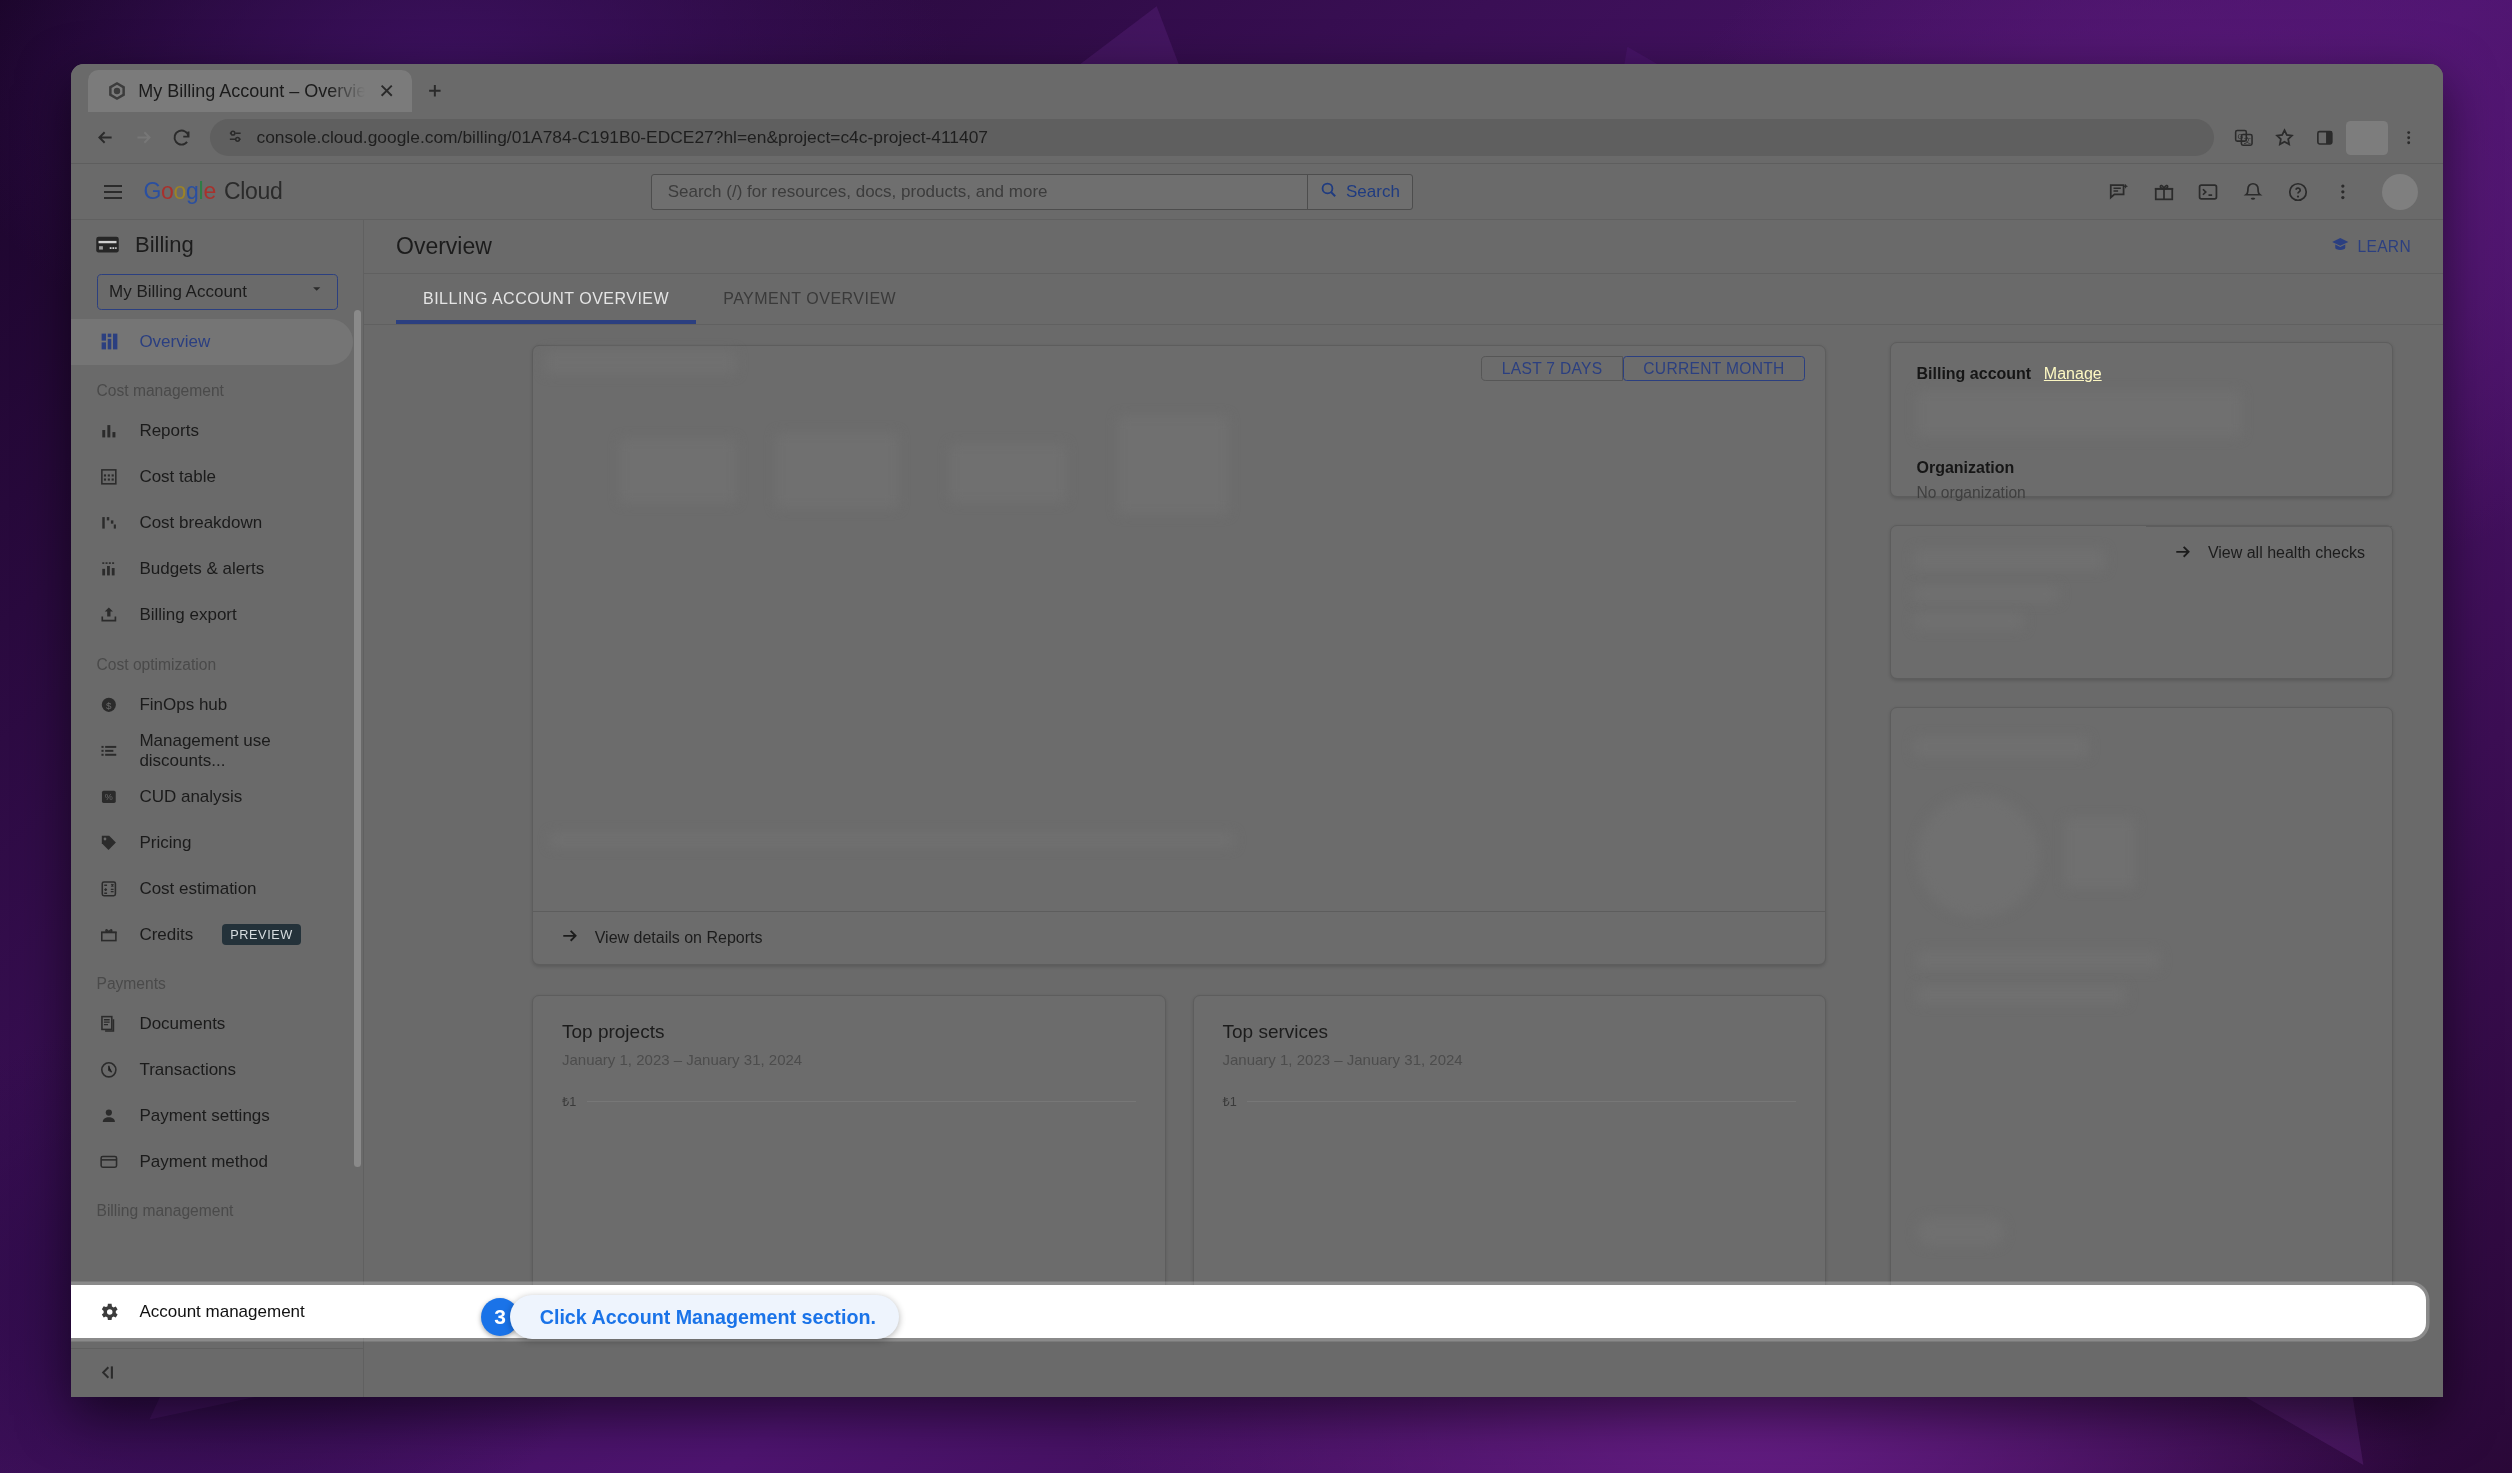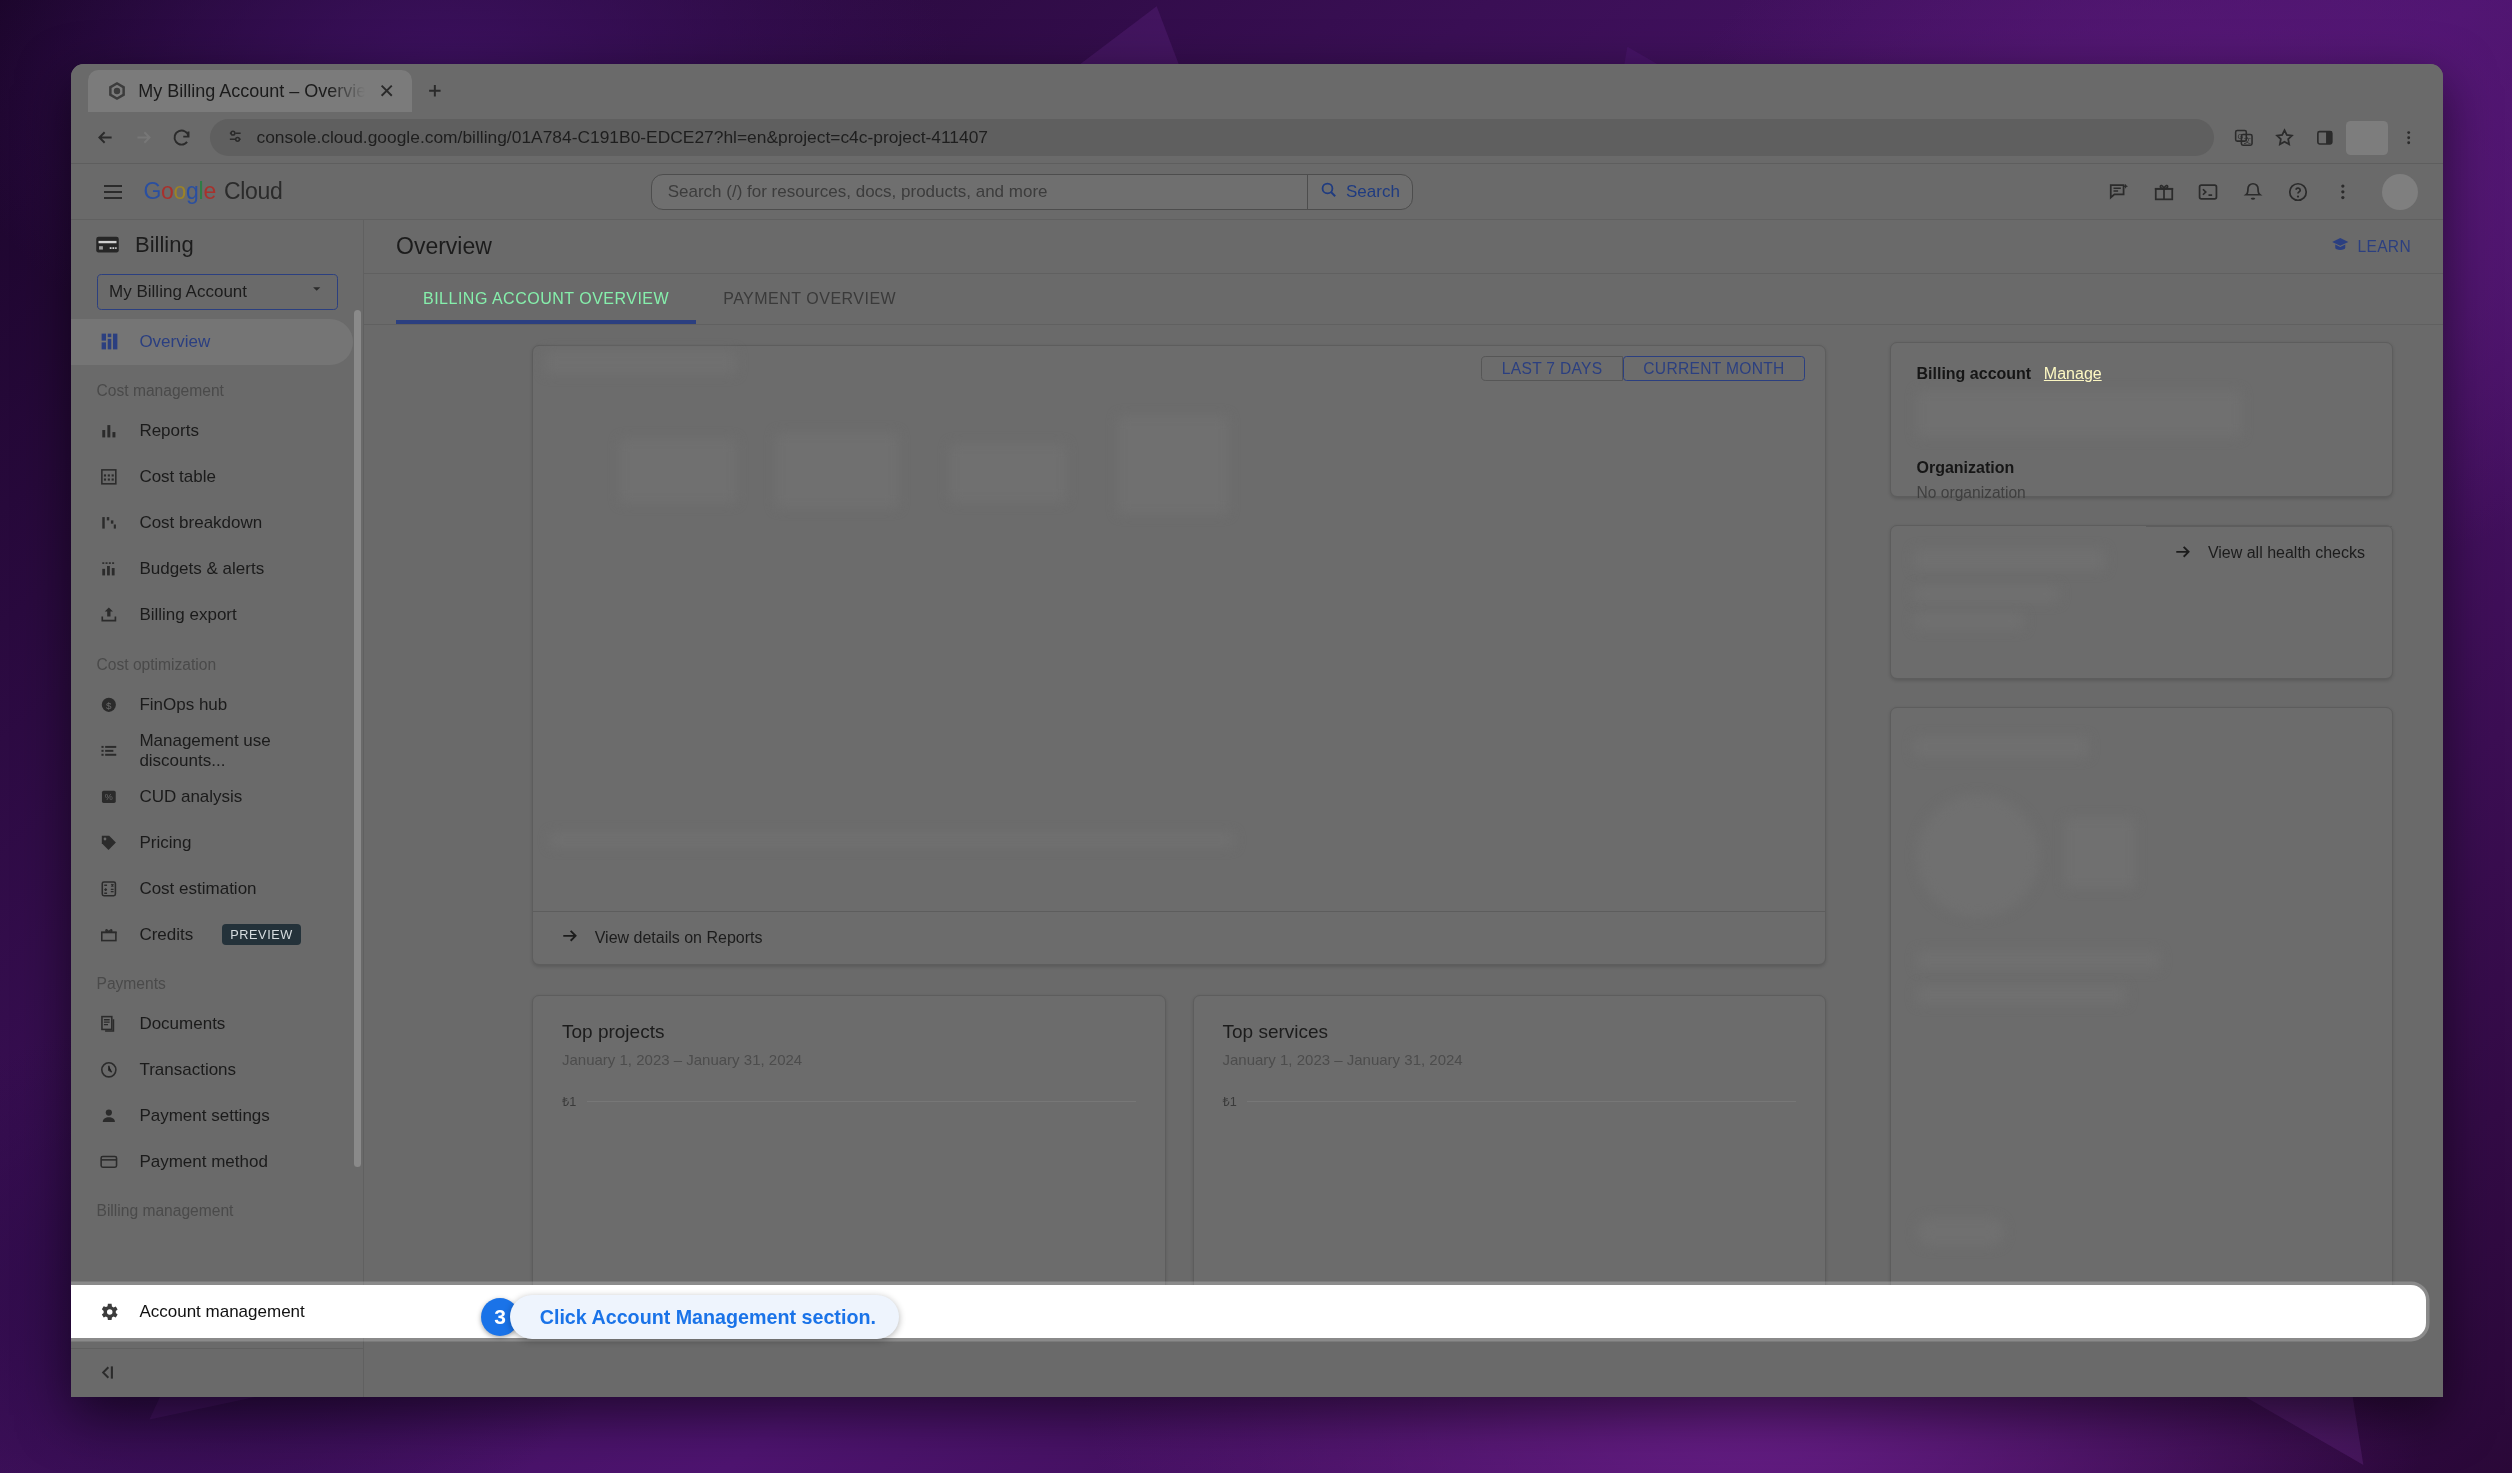--- a/index.html
+++ b/index.html
@@ -91,21 +91,21 @@
   }
   .hamburger { width: 32px; height: 32px; display: grid; place-items: center; margin-right: 15px; }
   .gcp-logo { display: flex; align-items: baseline; font-size: 23px; letter-spacing: -0.3px; margin-right: 23px; }
   .gcp-logo .g1 { color: #2a4fa0; } .gcp-logo .o1 { color: #a8312c; }
   .gcp-logo .o2 { color: #9c8326; } .gcp-logo .g2 { color: #2a4fa0; }
   .gcp-logo .l1 { color: #2e7d45; } .gcp-logo .e1 { color: #a8312c; }
   .gcp-logo .cloud { color: #2b2b2b; margin-left: 8px; font-size: 23px; }
 
   .gsearch {
     width: 762px; height: 36px; margin: 0 auto;
-    border: 0.6px solid #4d4d4d; border-radius: 12px;
+    border: 0.6px solid #4d4d4d; border-radius: 3px;
     display: flex; align-items: center; background: #6f6f6f;
   }
   .gsearch input {
     flex: 1; border: 0; background: transparent; outline: none;
     font-size: 17px; color: #1f1f1f; padding: 0 16px;
     font-family: "Liberation Sans", sans-serif;
   }
   .gsearch input::placeholder { color: #3c3c3c; }
   .gsearch-btn {
     width: 105px; height: 100%; border-left: 0.6px solid #4d4d4d;
@@ -159,21 +159,21 @@
   #content { flex: 1; min-width: 0; display: flex; flex-direction: column; }
   .page-head { height: 54px; flex: none; display: flex; align-items: center;
                padding: 0 32px; border-bottom: 0.6px solid #606060; }
   .page-title { font-size: 23px; color: #1c1c1c; }
   .learn-link { margin-left: auto; display: flex; align-items: center; gap: 8px;
                 color: #2b3f80; font-size: 15.6px; letter-spacing: 0.3px; }
   .tabs { height: 51px; flex: none; display: flex; align-items: stretch;
           padding: 0 11.6px 0 32px; border-bottom: 0.6px solid #606060; gap: 0; }
   .tab-item { display: flex; align-items: center; padding: 0 27px;
               font-size: 16px; letter-spacing: 0.5px; color: #3a3a3a; position: relative; }
-  .tab-item.sel { color: #86efac; }
+  .tab-item.sel { color: #e5e5e5; }
   .tab-item.sel::after { content:''; position: absolute; left: 0; right: 0; bottom: 0;
                          height: 4px; background: #2b3f80; }
 
   .main-scroll { flex: 1; display: flex; gap: 0; padding: 0 0 0 0; min-height: 0; overflow: hidden; }
   .col-left { flex: 1; min-width: 0; padding: 19.7px 32px 0 168px; }
   .col-right { width: 585px; flex: none; padding: 17.4px 50px 0 32px; }
 
   .card { border: 0.6px solid #5d5d5d; border-radius: 7px; background: #6c6c6c;
           box-shadow: 0 1.2px 3.5px rgba(0,0,0,.14); }
 

